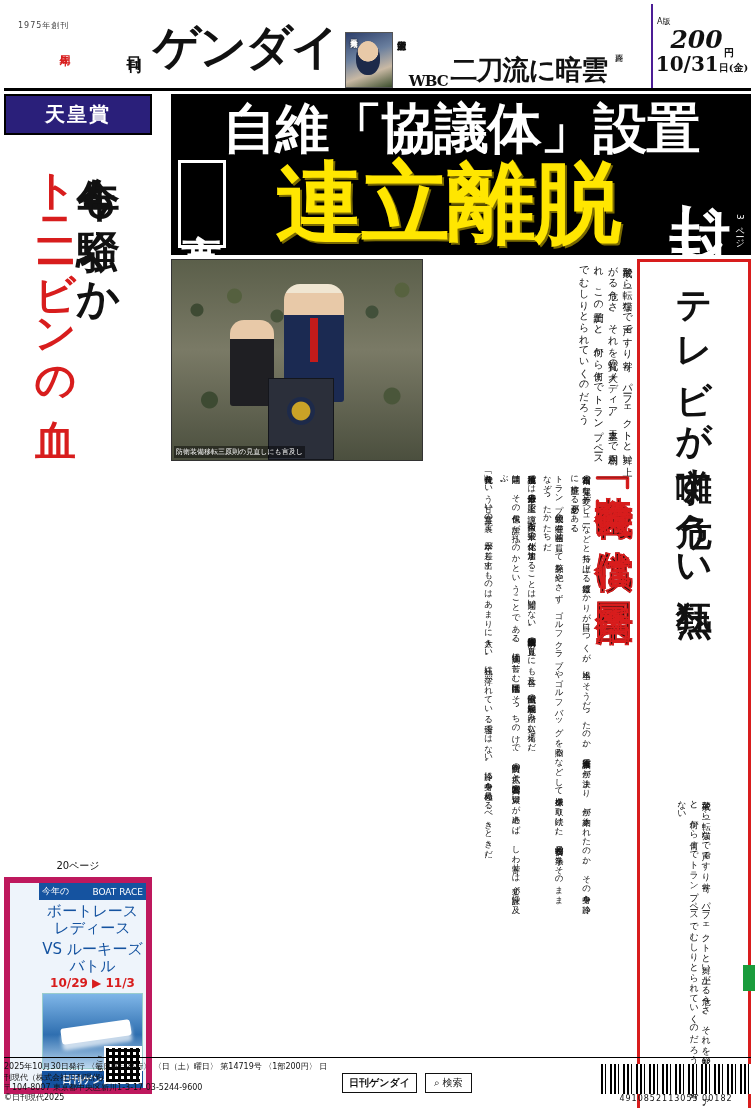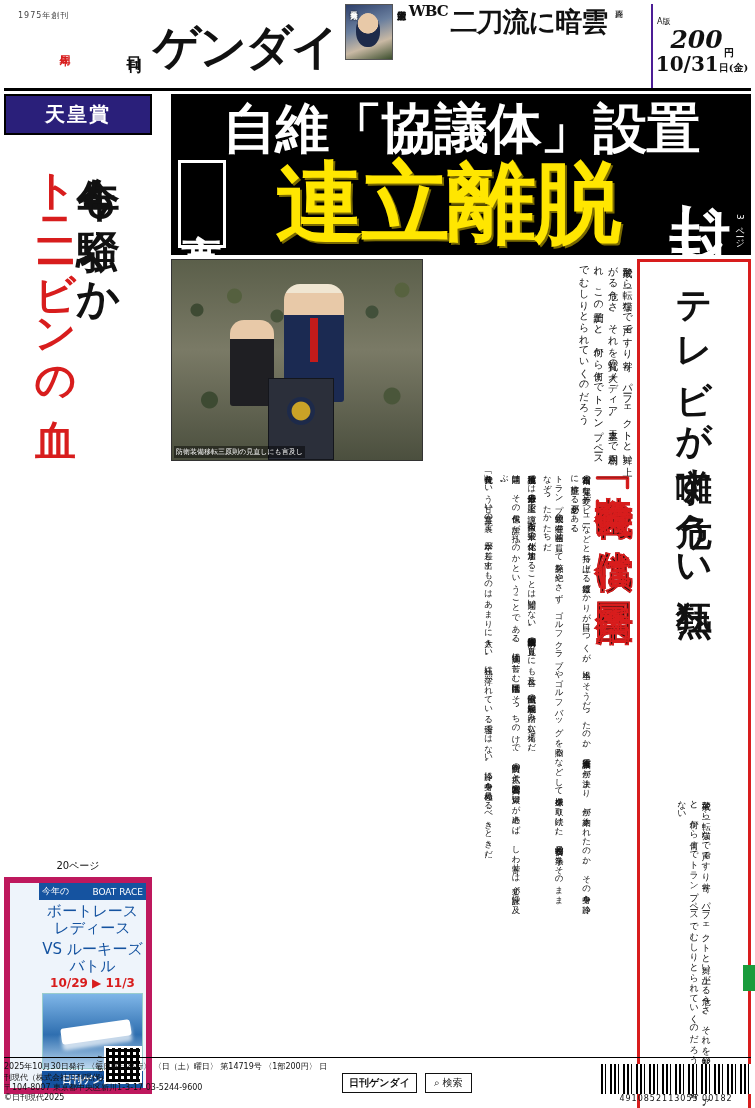--- a/index.html
+++ b/index.html
@@ -20,37 +20,37 @@
   .logo50 .fifty{
     font-family:"DejaVu Serif", serif;
     font-size:62px;font-weight:bold;color:#d81d1d;line-height:1;
     letter-spacing:-4px;
   }
   .logo50 .suffix{
     font-size:11px;color:#d81d1d;font-weight:bold;writing-mode:vertical-rl;
     margin-left:1px;
   }
   .logo50 .anniv{
-    position:absolute;top:6px;left:14px;font-size:8px;color:#444;letter-spacing:1px;
+    position:absolute;top:16px;left:14px;font-size:8px;color:#444;letter-spacing:1px;
   }
   .nikkan{
     display:flex;align-items:center;gap:12px;padding:0 4px;
   }
   .nikkan .nk{
     font-family:"DejaVu Serif", serif;
     font-size:15px;font-weight:bold;color:#111;writing-mode:vertical-rl;
     letter-spacing:1px;line-height:1;
   }
   .nikkan .gendai{
     font-family:"DejaVu Serif", serif;
     font-size:47px;font-weight:bold;color:#111;letter-spacing:-2px;line-height:1;
   }
   .head-right{flex:1;display:flex;align-items:stretch;}
   .wbc-box{
-    flex:1;display:flex;align-items:flex-start;gap:3px;padding-left:4px;
+    flex:1;display:flex;align-items:flex-end;gap:3px;padding-left:4px;
   }
   .wbc-small{
     font-size:9px;line-height:1.05;writing-mode:vertical-rl;font-weight:bold;color:#111;
     letter-spacing:0px;height:54px;
   }
   .ohtani-photo{
     width:46px;height:54px;background:linear-gradient(160deg,#2d3f6b 0%, #6a7f9e 40%, #c9b9a4 70%, #3c4f2e 100%);
     border:1px solid #555;position:relative;overflow:hidden;
   }
   .ohtani-photo:after{

